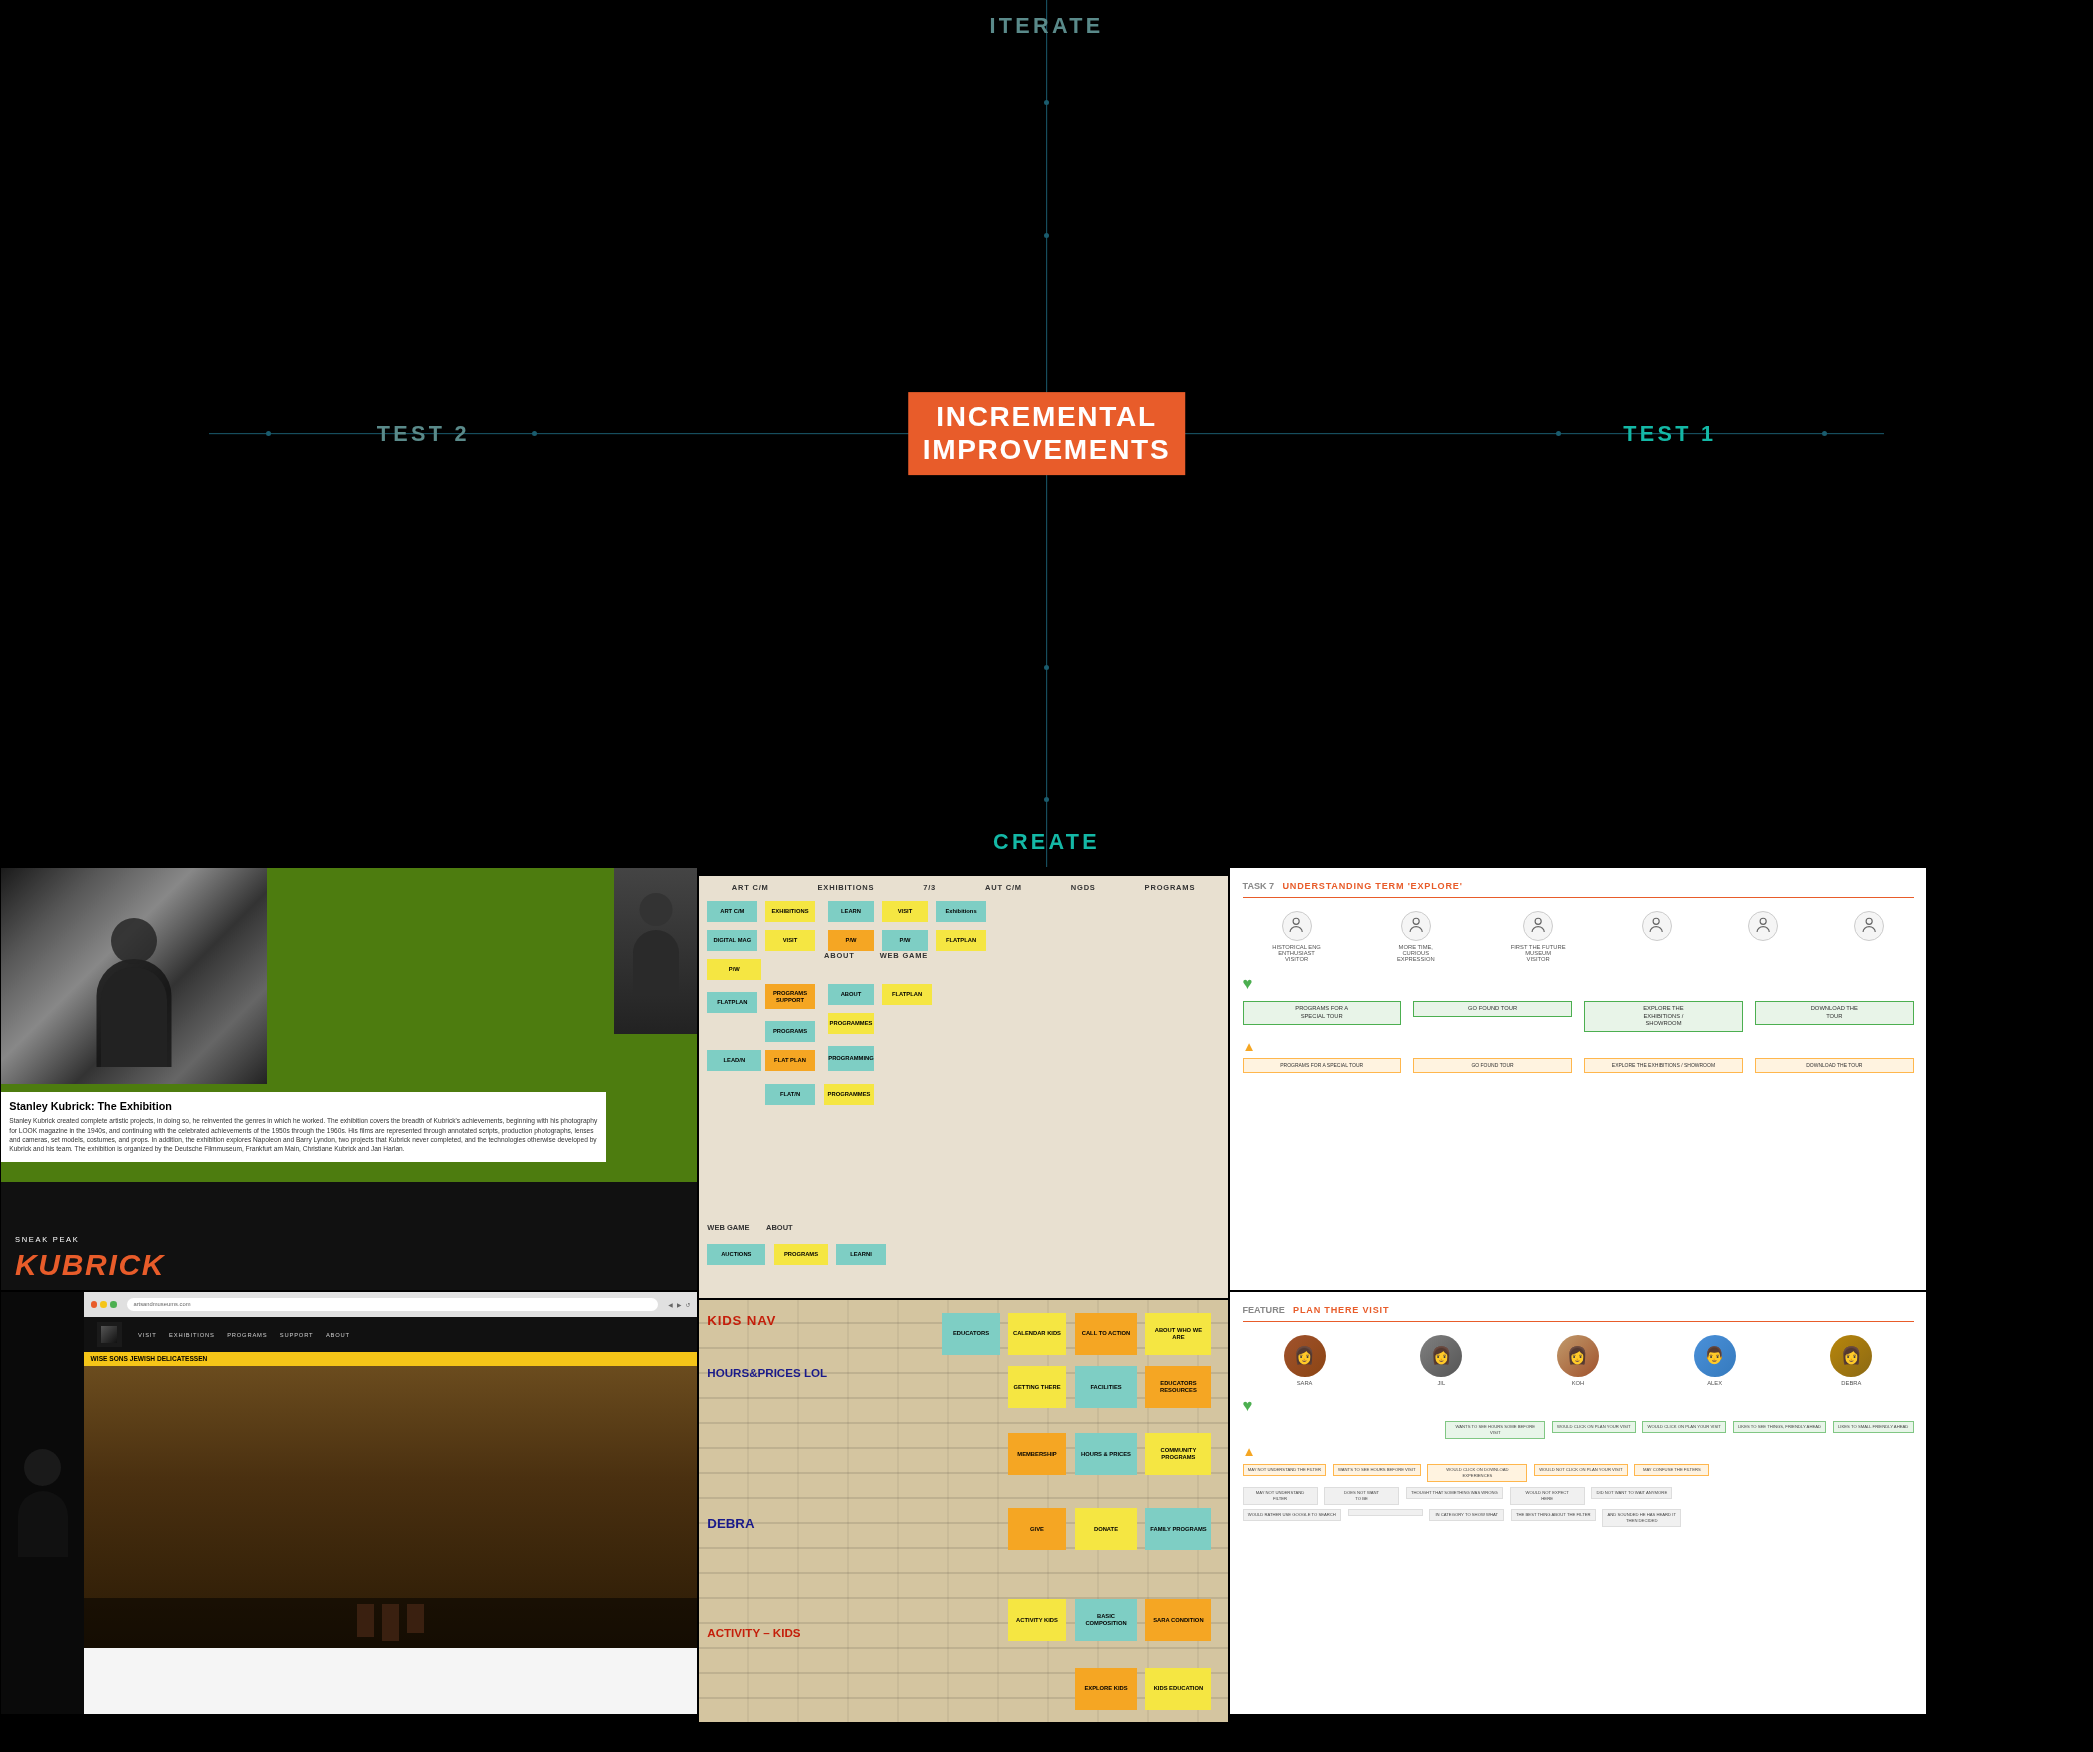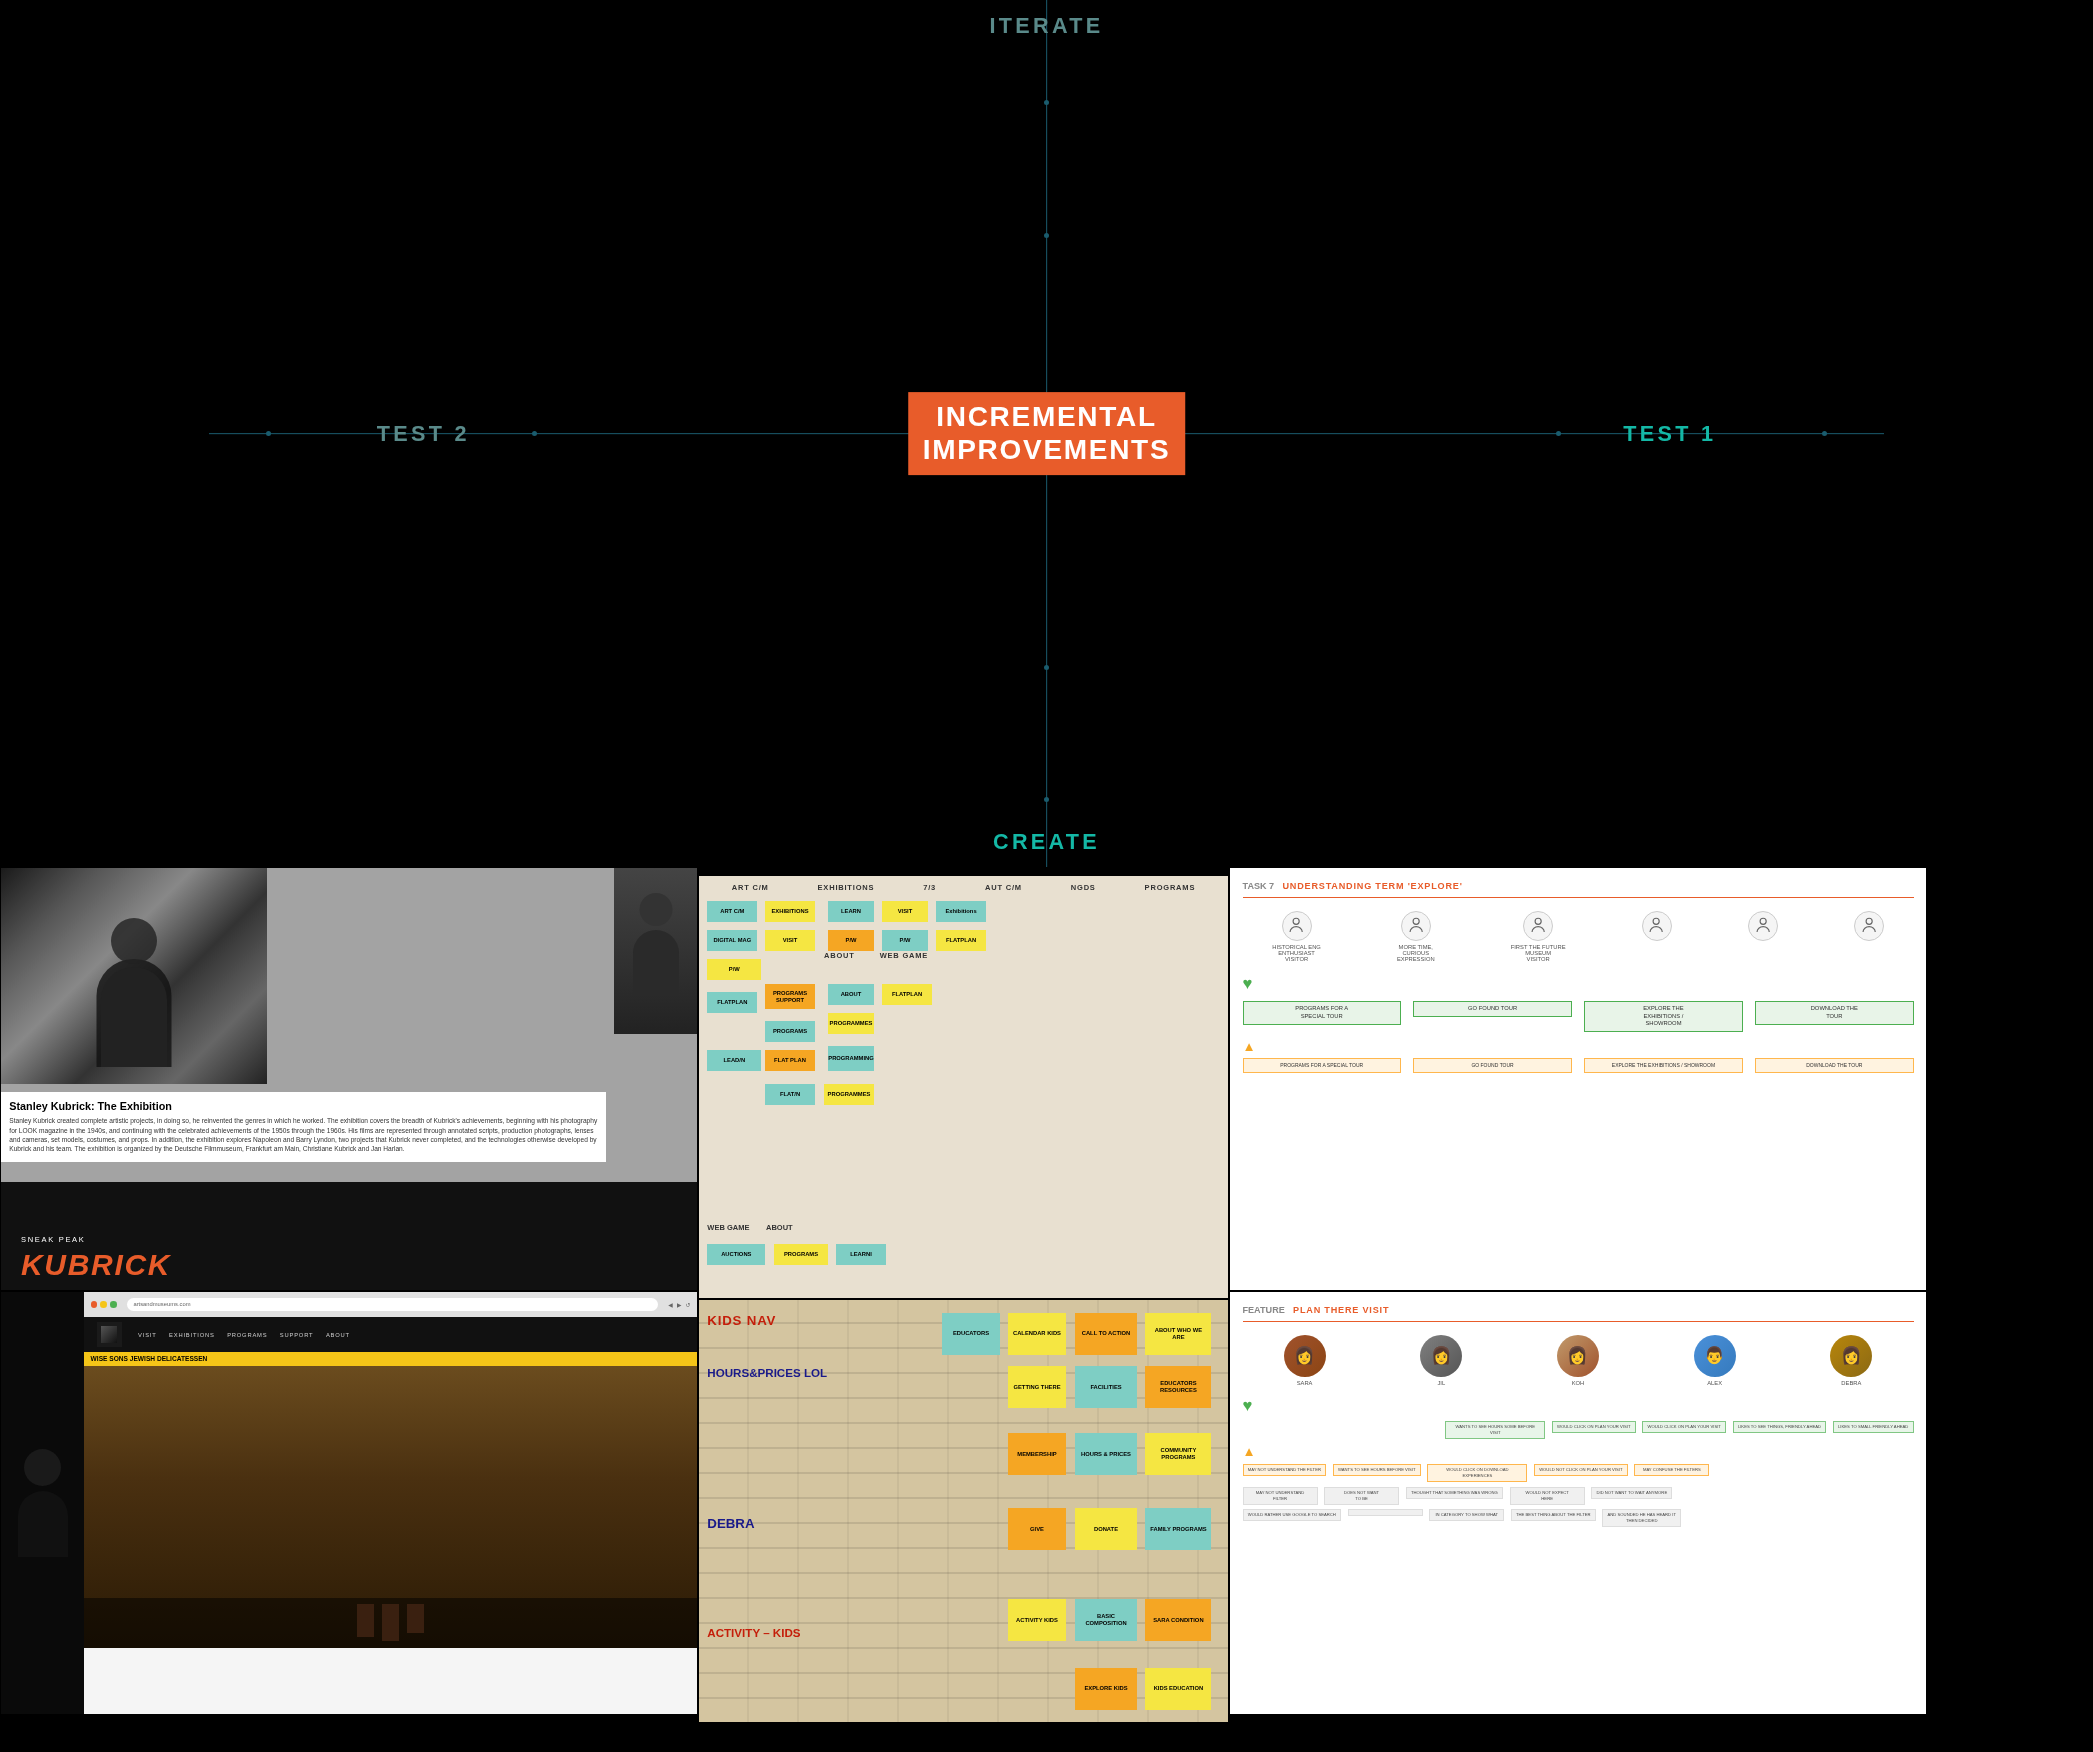--- a/index.html
+++ b/index.html
@@ -130,21 +130,21 @@
     }
 
     .thumb-cell.wide { width: 698px; }
     .thumb-cell.medium { width: 531px; margin-top: 8px; }
     .thumb-cell.white-panel { background: #fff; width: 698px; }
 
     
     .kubrick-thumb {
       width: 698px;
       height: 424px;
-      background: #a3a3a3;
+      background: #4d7c0f;
       position: relative;
     }
 
     .kubrick-photo {
       width: 266px;
       height: 216px;
       background: linear-gradient(135deg, #333 0%, #555 30%, #222 60%, #444 100%);
       position: absolute;
       top: 0;
       left: 0;
@@ -209,21 +209,21 @@
     .kubrick-bottom {
       position: absolute;
       bottom: 0;
       left: 0;
       right: 0;
       height: 108px;
       background: #111;
       display: flex;
       align-items: flex-end;
       padding-bottom: 8.3px;
-      padding-left: 20px;
+      padding-left: 14px;
     }
 
     .kubrick-bottom-text {
       color: #e85c2a;
       font-size: 30px;
       font-weight: bold;
       letter-spacing: 1.7px;
       font-style: italic;
     }
 

